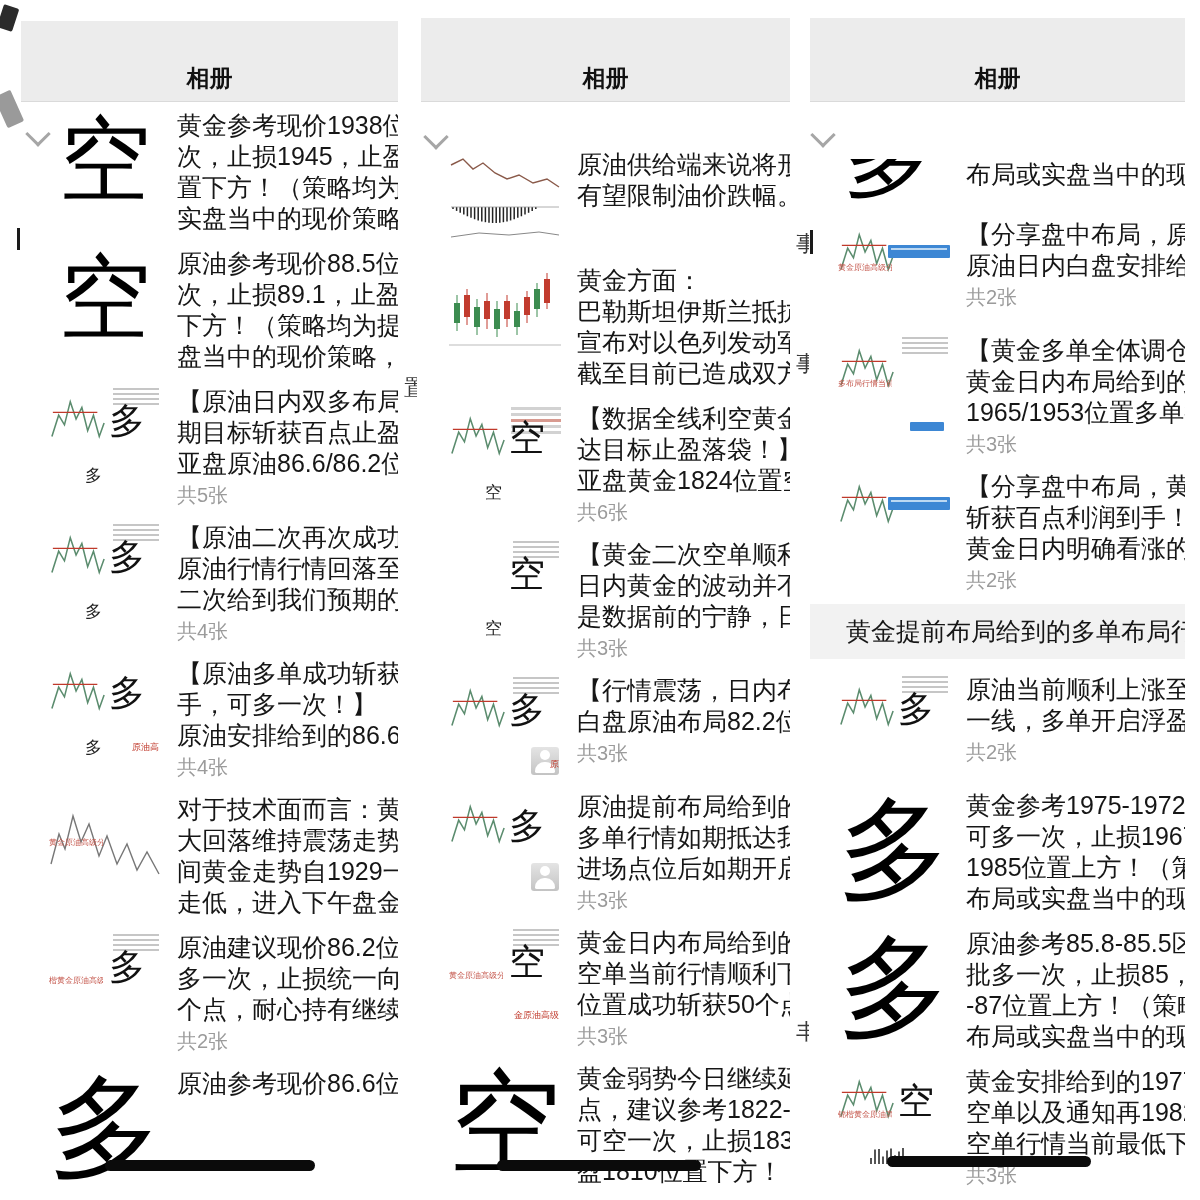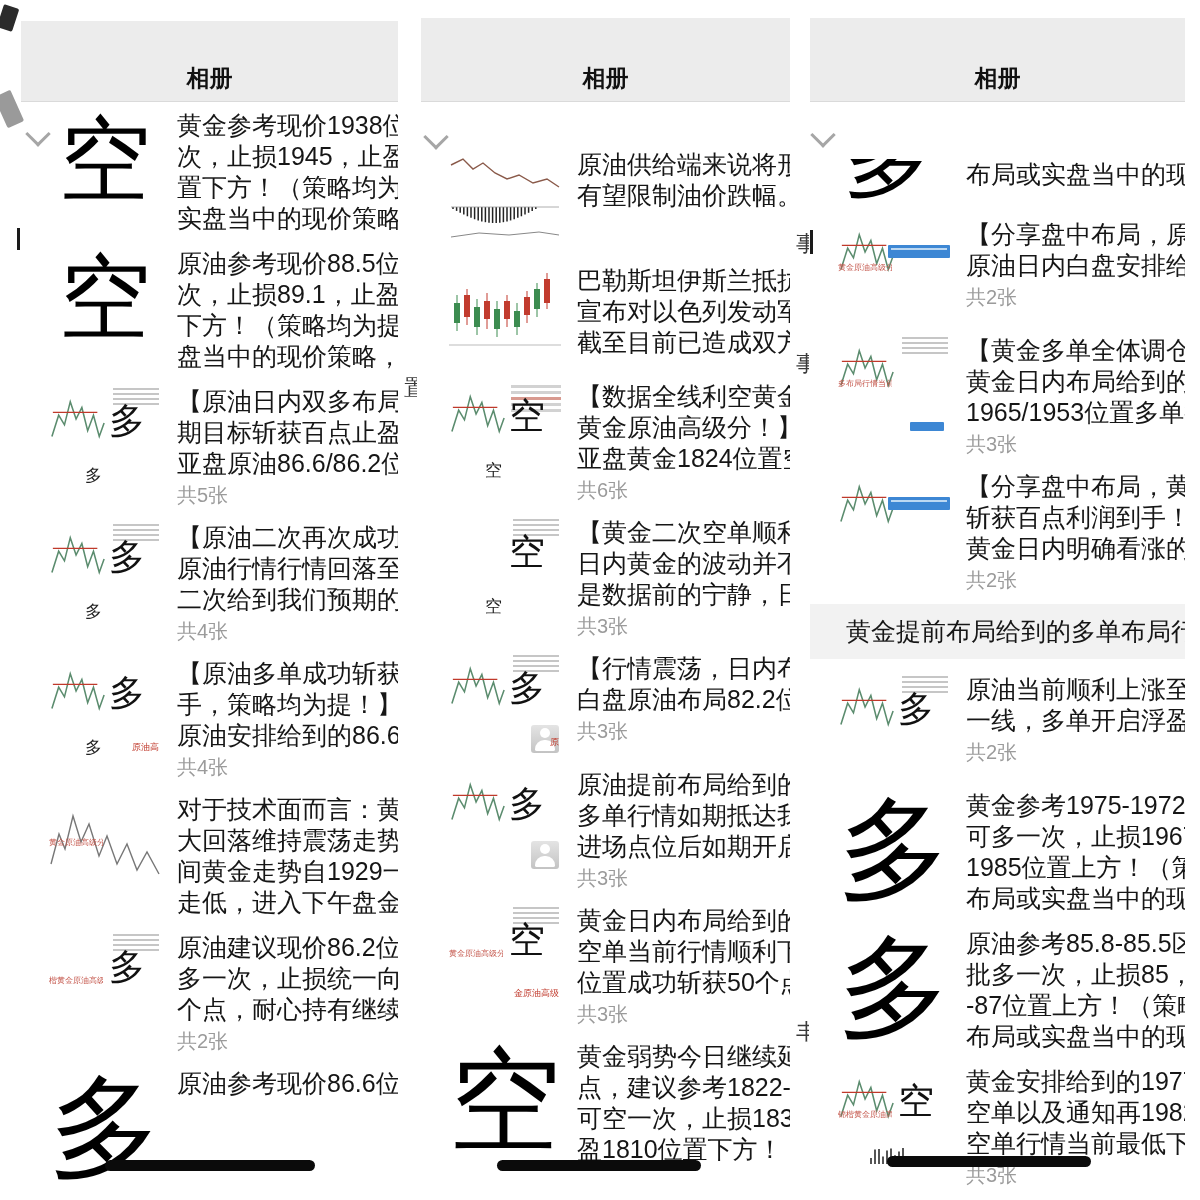--- a/index.html
+++ b/index.html
@@ -141,21 +141,21 @@
               <div class="c-abs" style="left: 0px; top: 0px;"><svg viewBox="0 0 60 72" width="58" height="70">
                   <polyline points="3,52 10,30 16,40 22,16 28,34 34,22 40,46 46,30 52,52 57,38" fill="none" stroke="#5b8c6e" stroke-width="1.6"></polyline>
                   <line x1="4" y1="27" x2="50" y2="27" stroke="#c0392b" stroke-width="1.2"></line>
                 </svg></div>
               <div class="gmd" style="right: 16px; top: 16px;">多</div>
               <div class="gxs" style="left: 36px; bottom: 4px;">多</div>
               <div class="redcap" style="right: 2px; bottom: 8px;">原油高</div>
             </div>
             <div class="ptext">
               <div class="ln">【原油多单成功斩获百点利润</div>
-              <div class="ln">手，策略均为提！】</div>
+              <div class="ln">手，可多一次！】</div>
               <div class="ln">原油安排给到的86.6/86.2位</div>
               <div class="cnt">共4张</div>
             </div>
           </div>
           <div class="post">
             <div class="thumb" style="height: 102px;">
               <div class="c-abs" style="left: 0px; top: 0px;"><svg viewBox="0 0 112 100" width="112" height="100">
                   <polyline points="2,70 10,40 16,55 24,22 32,48 40,30 50,62 58,42 68,70 78,50 88,76 98,58 110,80" fill="none" stroke="#777" stroke-width="1.4"></polyline>
                 </svg></div>
               <div class="redcapL">黄金原油高级分析团队</div>
@@ -263,20 +263,21 @@
                     <line x1="78" y1="26" x2="78" y2="58" stroke="#c23b2e"></line>
                     <rect x="75" y="32" width="6" height="18" fill="#c23b2e"></rect>
                     <line x1="88" y1="18" x2="88" y2="52" stroke="#3c8c50"></line>
                     <rect x="85" y="24" width="6" height="20" fill="#3c8c50"></rect>
                     <line x1="98" y1="8" x2="98" y2="44" stroke="#c23b2e"></line>
                     <rect x="95" y="14" width="6" height="24" fill="#c23b2e"></rect>
                   </g>
                 </svg></div>
             </div>
             <div class="ptext">
+              <div class="ln">黄金方面：</div>
               <div class="ln">巴勒斯坦伊斯兰抵抗运动今日</div>
               <div class="ln">宣布对以色列发动军事行动，</div>
               <div class="ln">截至目前已造成双方超过千人</div>
             </div>
           </div>
           <div class="post">
             <div class="thumb" style="height: 102px;">
               <div class="c-abs" style="left: 0px; top: 0px;"><svg viewBox="0 0 60 72" width="58" height="70">
                   <polyline points="3,52 10,30 16,40 22,16 28,34 34,22 40,46 46,30 52,52 57,38" fill="none" stroke="#5b8c6e" stroke-width="1.6"></polyline>
                   <line x1="4" y1="27" x2="50" y2="27" stroke="#c0392b" stroke-width="1.2"></line>
@@ -286,21 +287,21 @@
                 <i></i>
                 <i class="r"></i>
                 <i></i>
                 <i></i>
               </div>
               <div class="gmd" style="right: 16px; top: 16px;">空</div>
               <div class="gxs" style="left: 36px; bottom: 4px;">空</div>
             </div>
             <div class="ptext">
               <div class="ln">【数据全线利空黄金空单抵</div>
-              <div class="ln">黄金原油高级分！】</div>
+              <div class="ln">达目标止盈落袋！】</div>
               <div class="ln">亚盘黄金1824位置空单布局</div>
               <div class="cnt">共6张</div>
             </div>
           </div>
           <div class="post">
             <div class="thumb" style="height: 102px;">
               <div class="tblock" style="right: 2px; top: 2px;">
                 <i></i>
                 <i></i>
                 <i></i>

